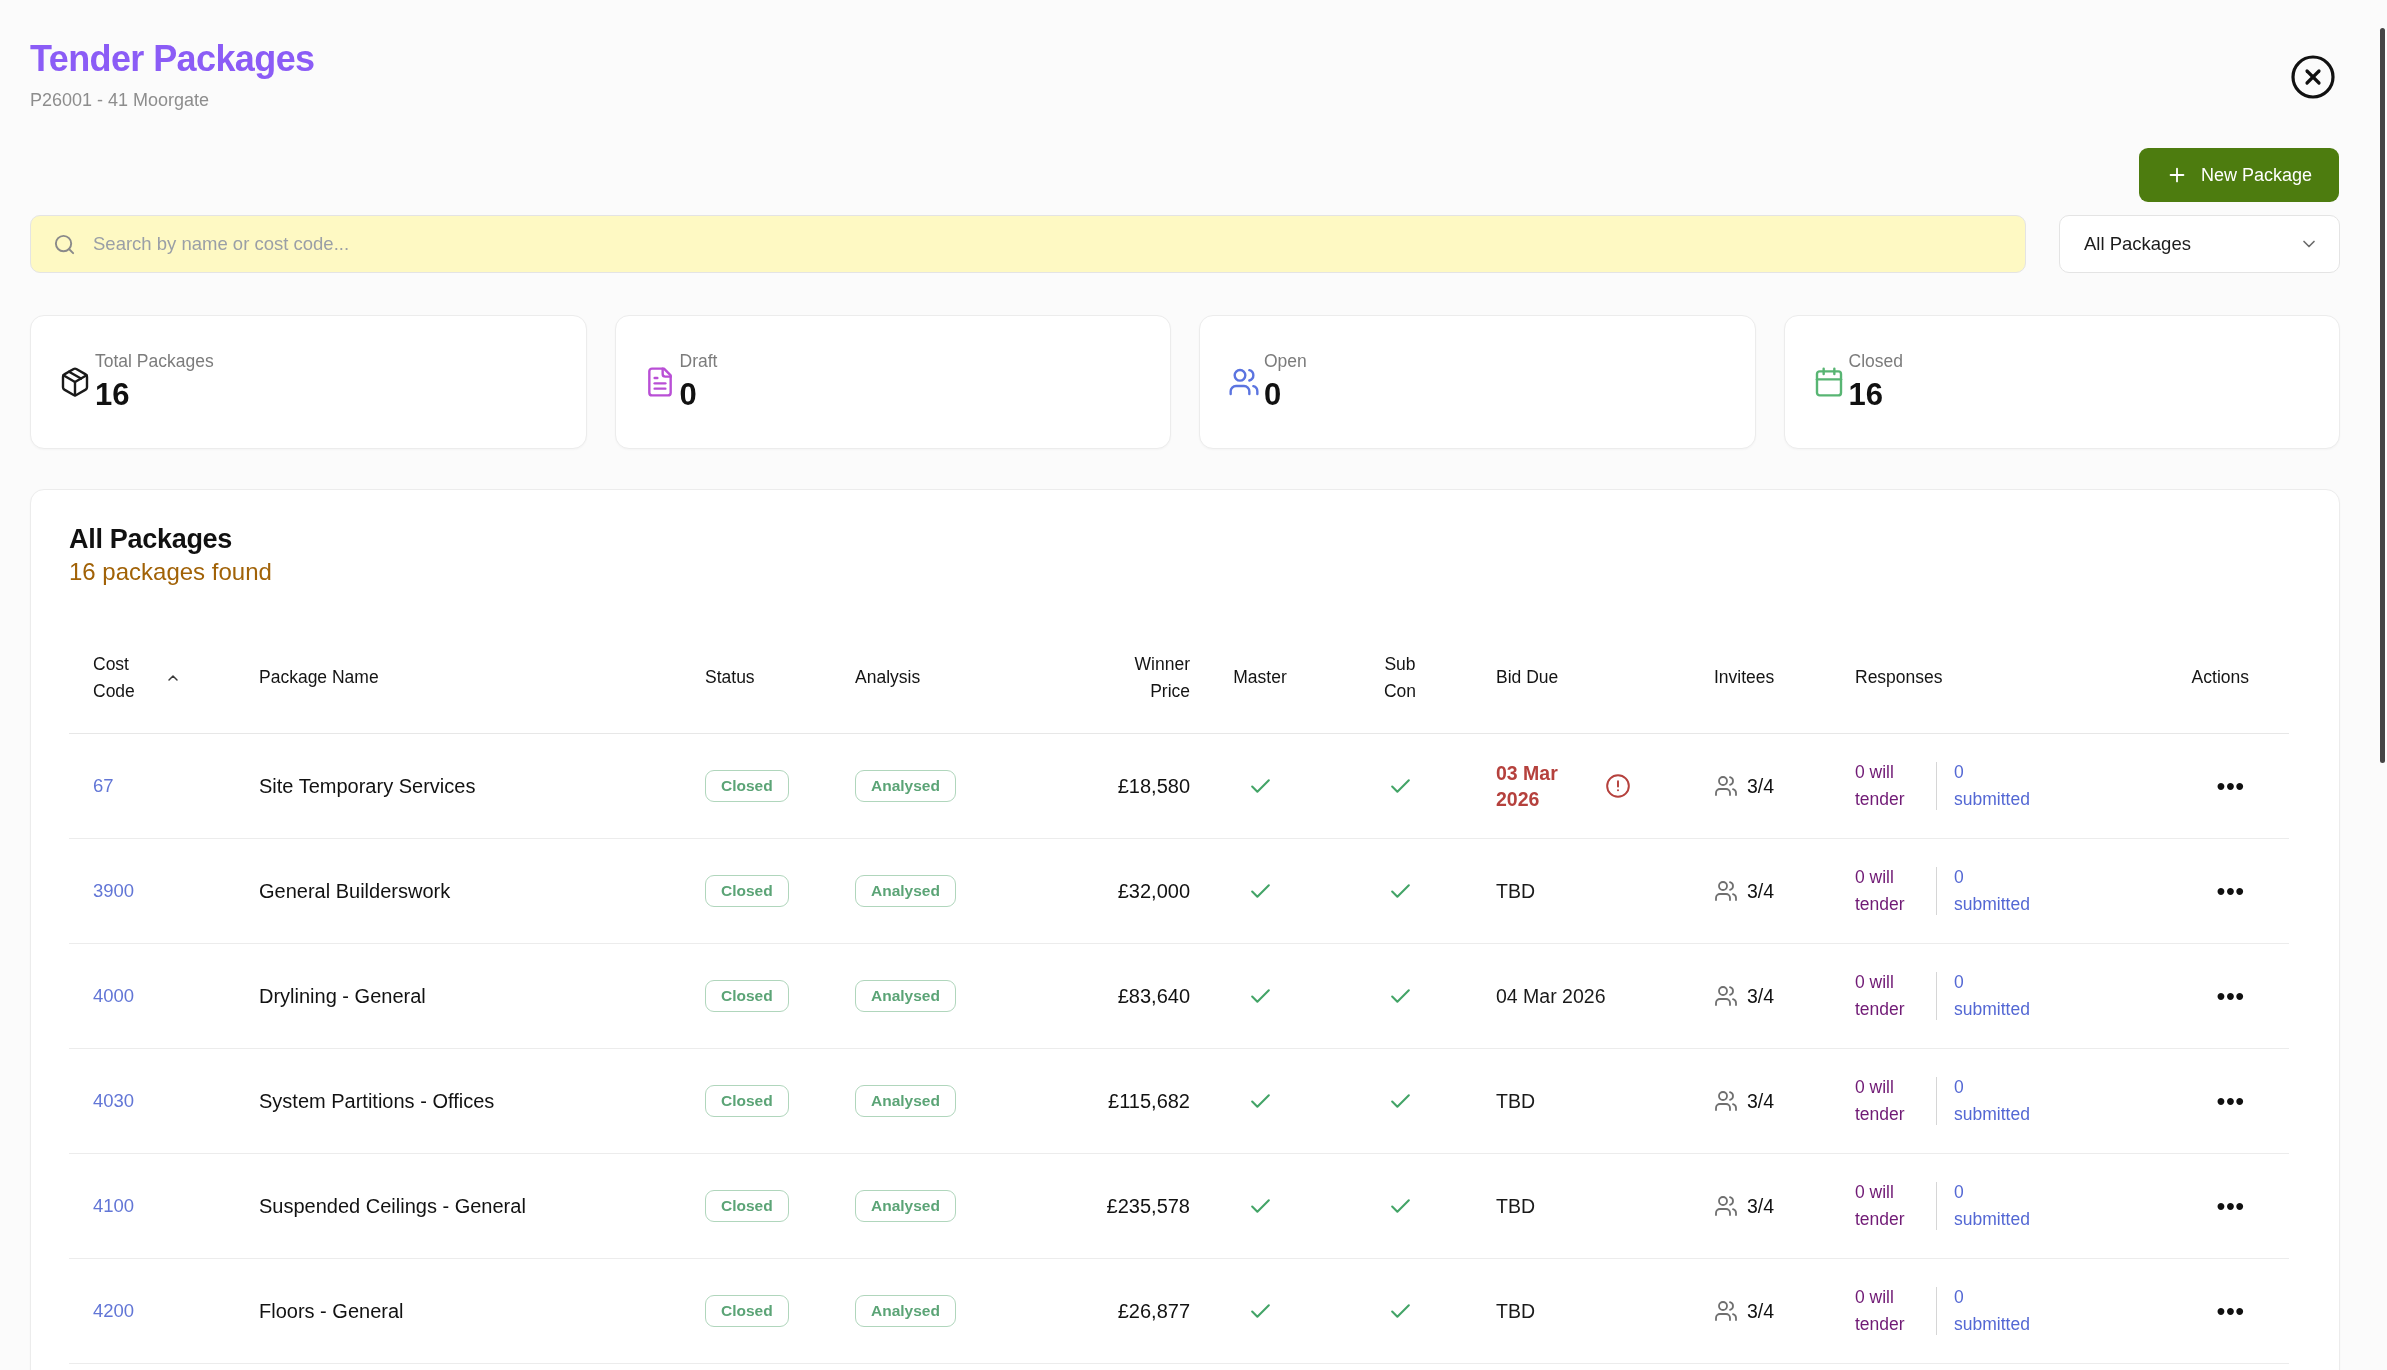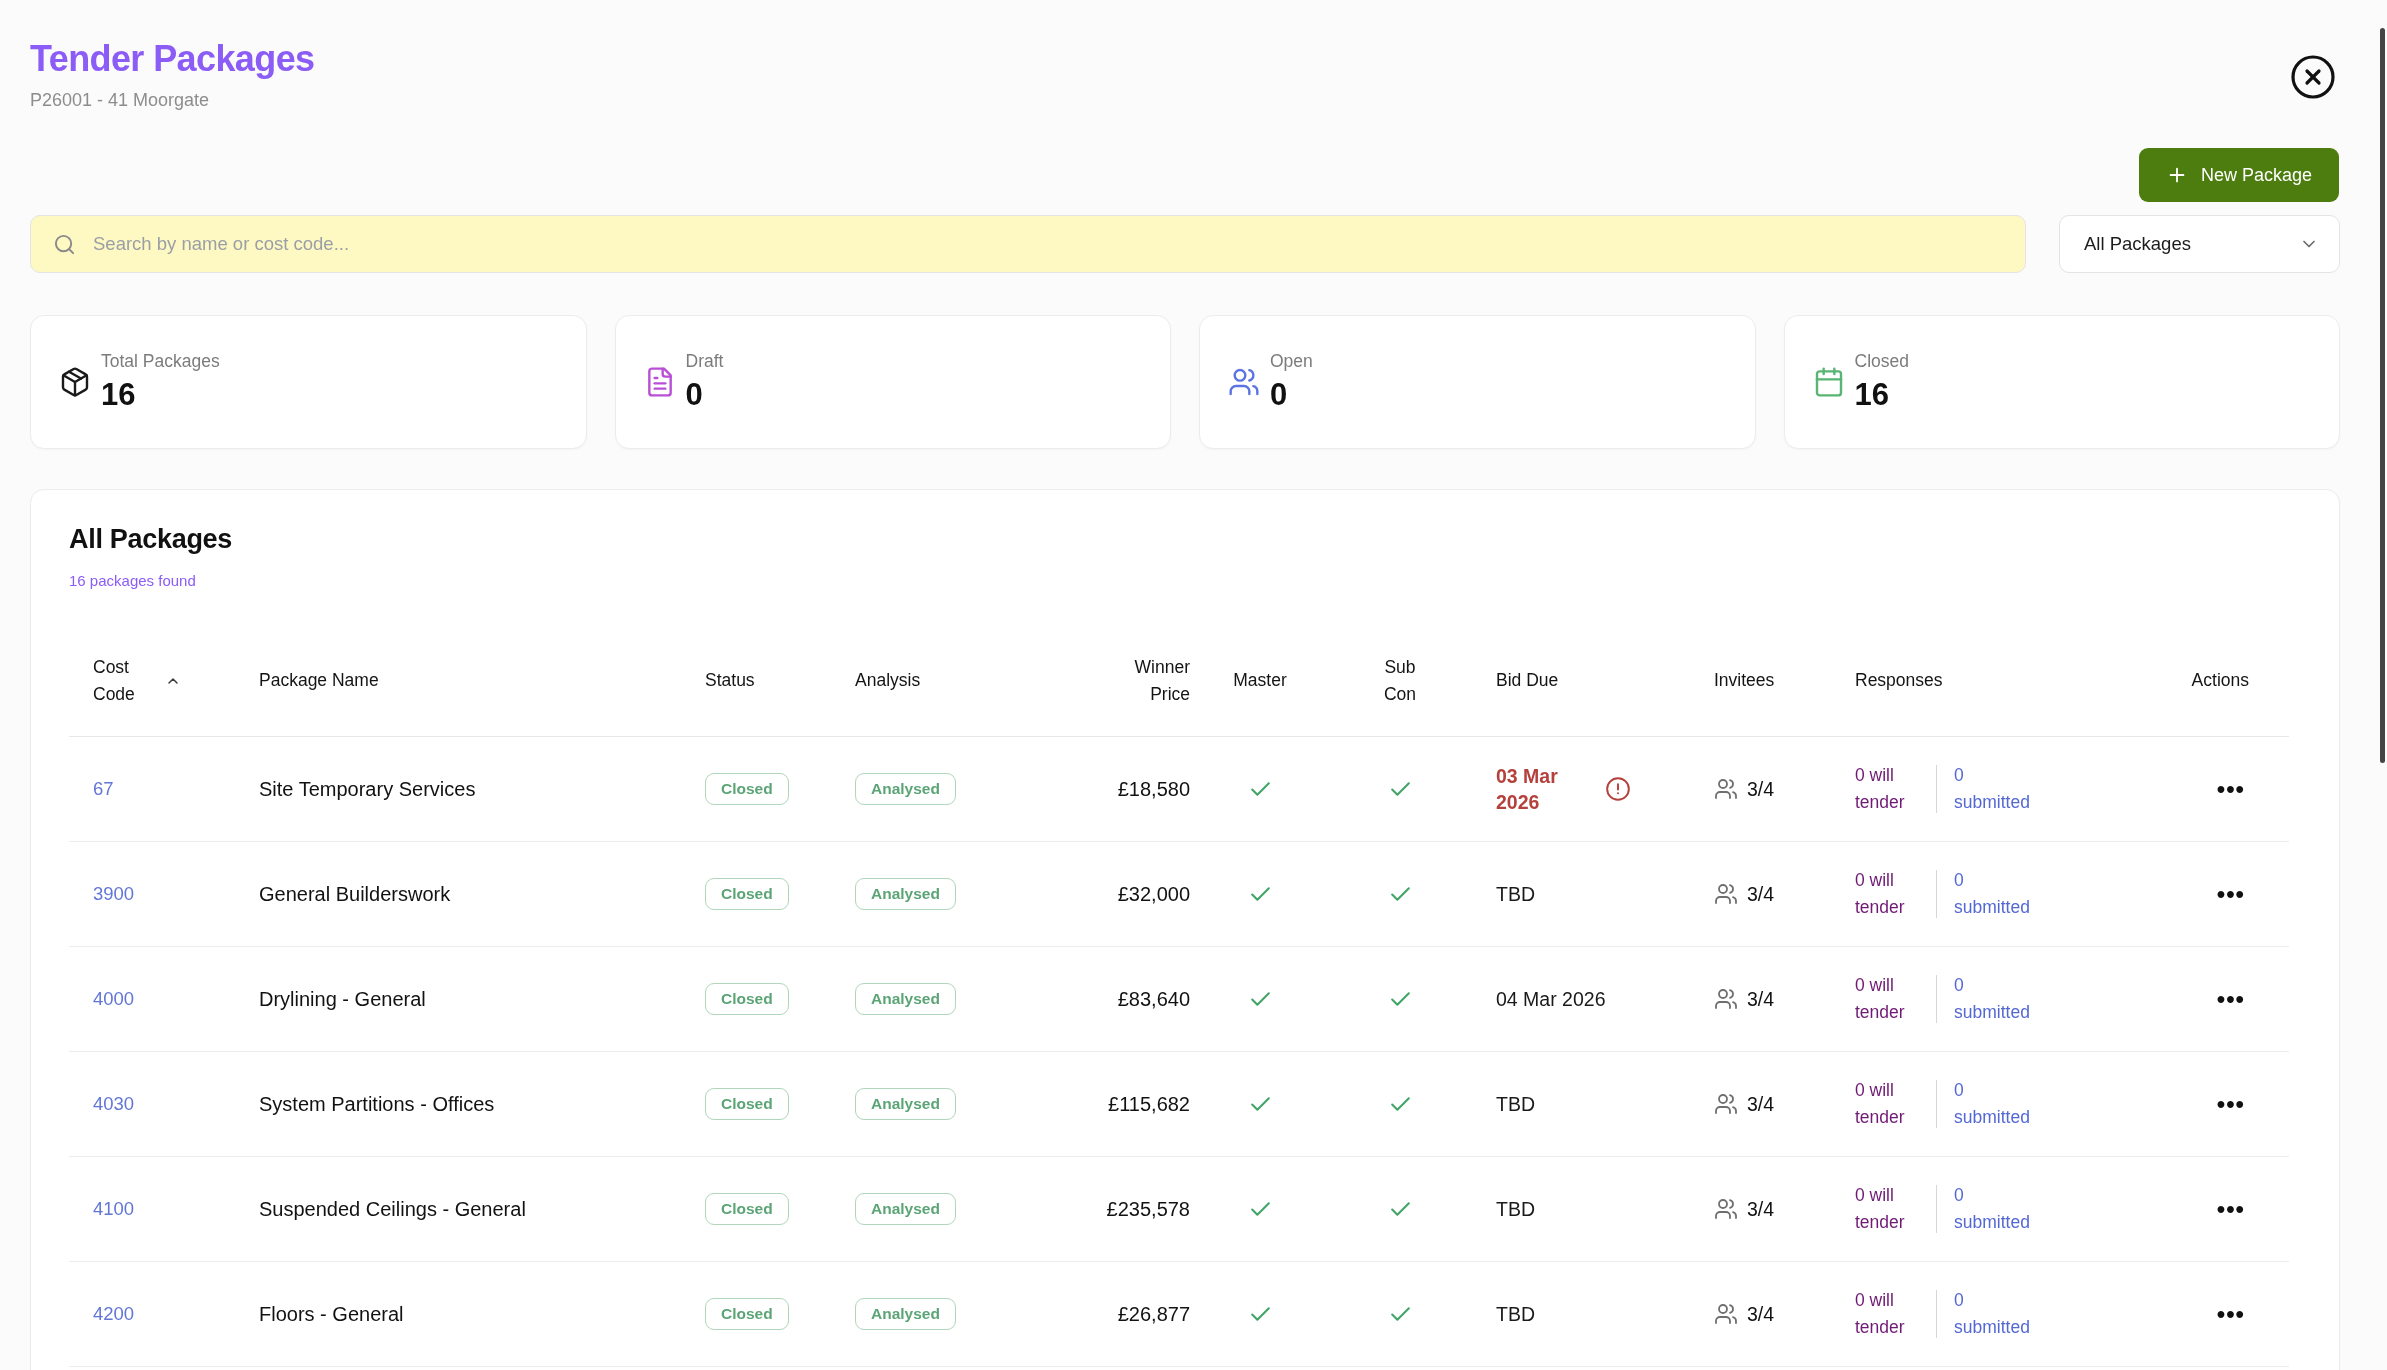--- a/index.html
+++ b/index.html
@@ -41,35 +41,35 @@
   .filter-select {
     width:281px; height:58px; display:flex; align-items:center; justify-content:space-between;
     background:#fff; border:1px solid #e4e4e4; border-radius:10px; padding:0 20px 0 24px;
     font-size:18.5px; color:#1c1c1c; cursor:pointer;
   }
 
   
   .stats-row { margin:42px 47px 0 30px; display:flex; gap:28px; }
   .stat-card {
     flex:1; height:134px; background:#fff; border:1px solid #ececec; border-radius:14px;
-    display:flex; align-items:center; gap:10px; padding:0 28px;
+    display:flex; align-items:center; gap:4px; padding:0 28px;
     box-shadow:0 1px 2px rgba(0,0,0,.03);
   }
   .stat-icon { flex:none; }
   .stat-label { font-size:17.5px; color:#7c7c7c; }
   .stat-value { margin-top:5px; font-size:31px; font-weight:700; color:#111; }
 
   
   .main-card {
     margin:40px 47px 0 30px; height:900px;
     background:#fff; border:1px solid #ececec; border-radius:14px;
     padding:34px 50px 0 38px; box-shadow:0 1px 2px rgba(0,0,0,.03);
   }
   .section-title { font-size:27px; font-weight:700; letter-spacing:-0.3px; color:#111; }
-  .section-subtitle { margin-top:17px; font-size:15px; color:#8b5cf6; }
+  .section-subtitle { margin-top:3px; font-size:24px; color:#a16207; }
 
   
   .thead {
     margin-top:36px; min-height:112px; display:flex; align-items:center;
     border-bottom:1px solid #e7e7e7; color:#141414; font-size:17.5px; font-weight:500; line-height:1.5;
   }
   .trow {
     min-height:105px; display:flex; align-items:center;
     border-bottom:1px solid #ececec; cursor:pointer;
   }

